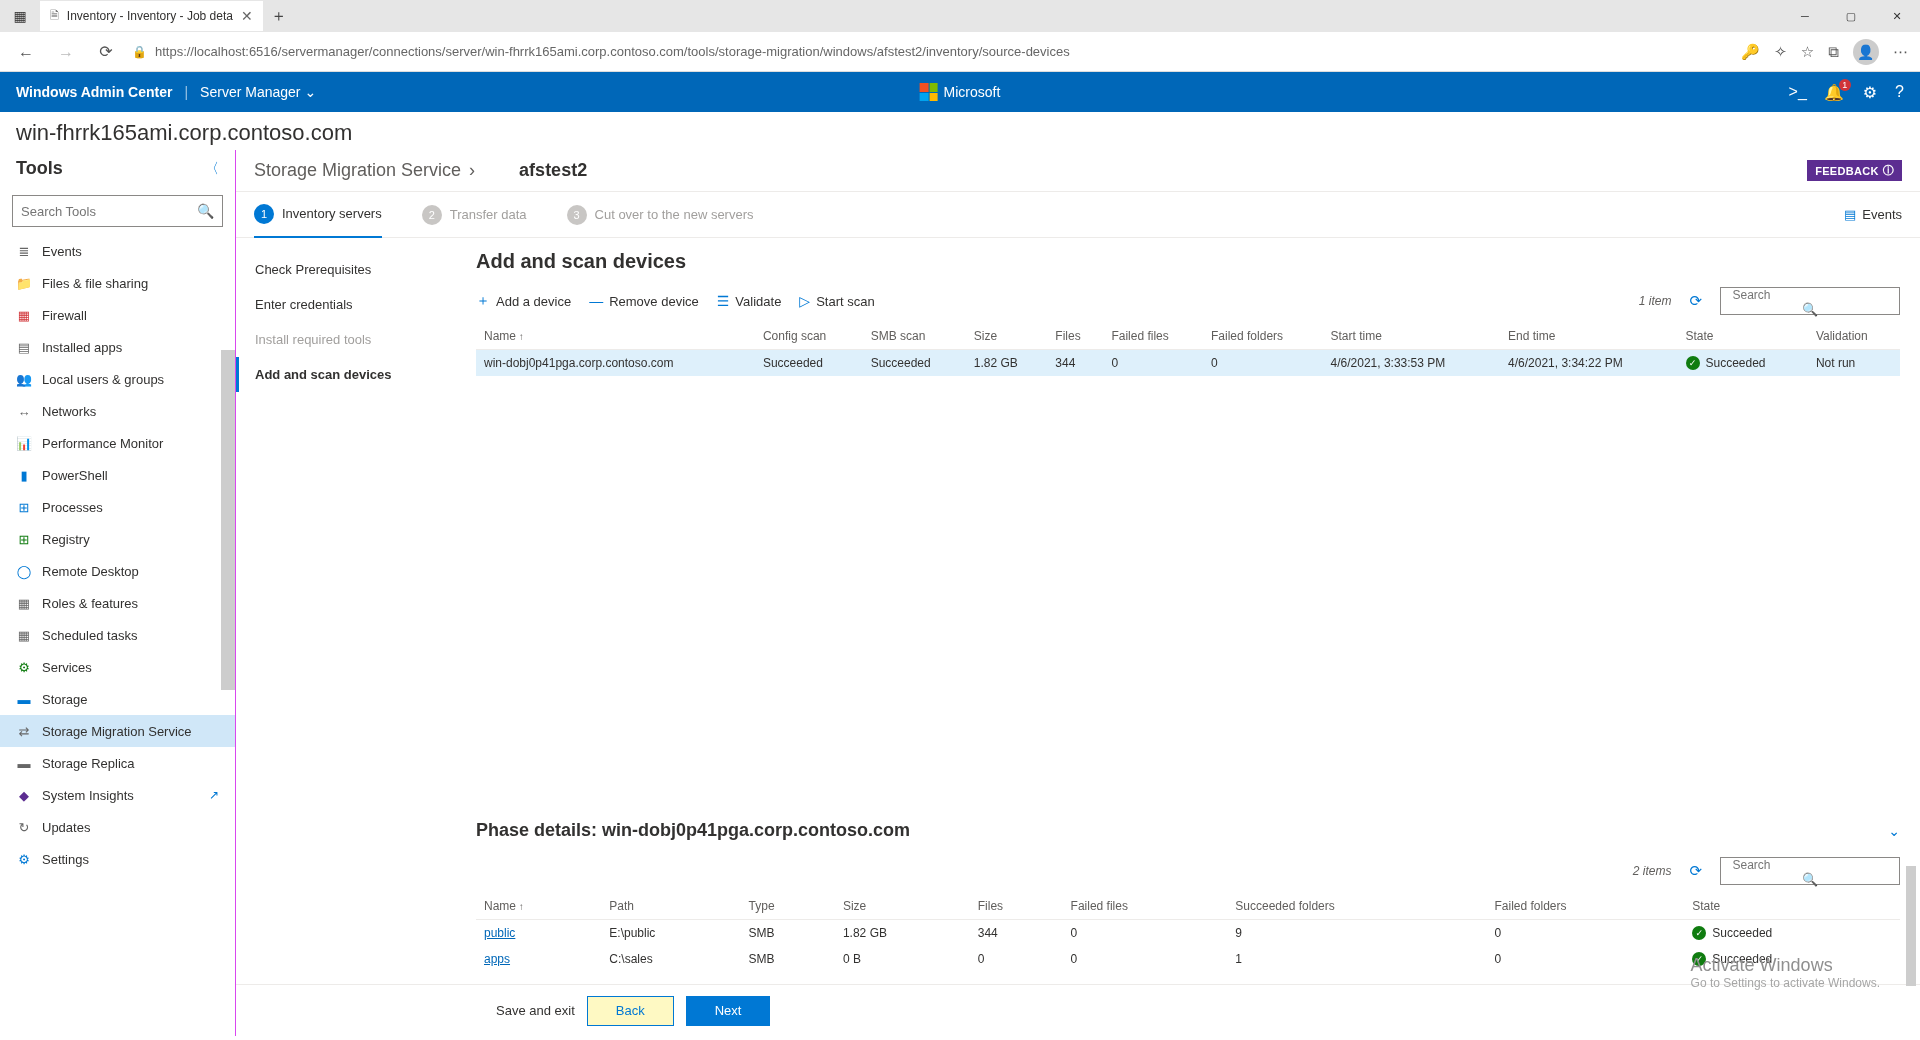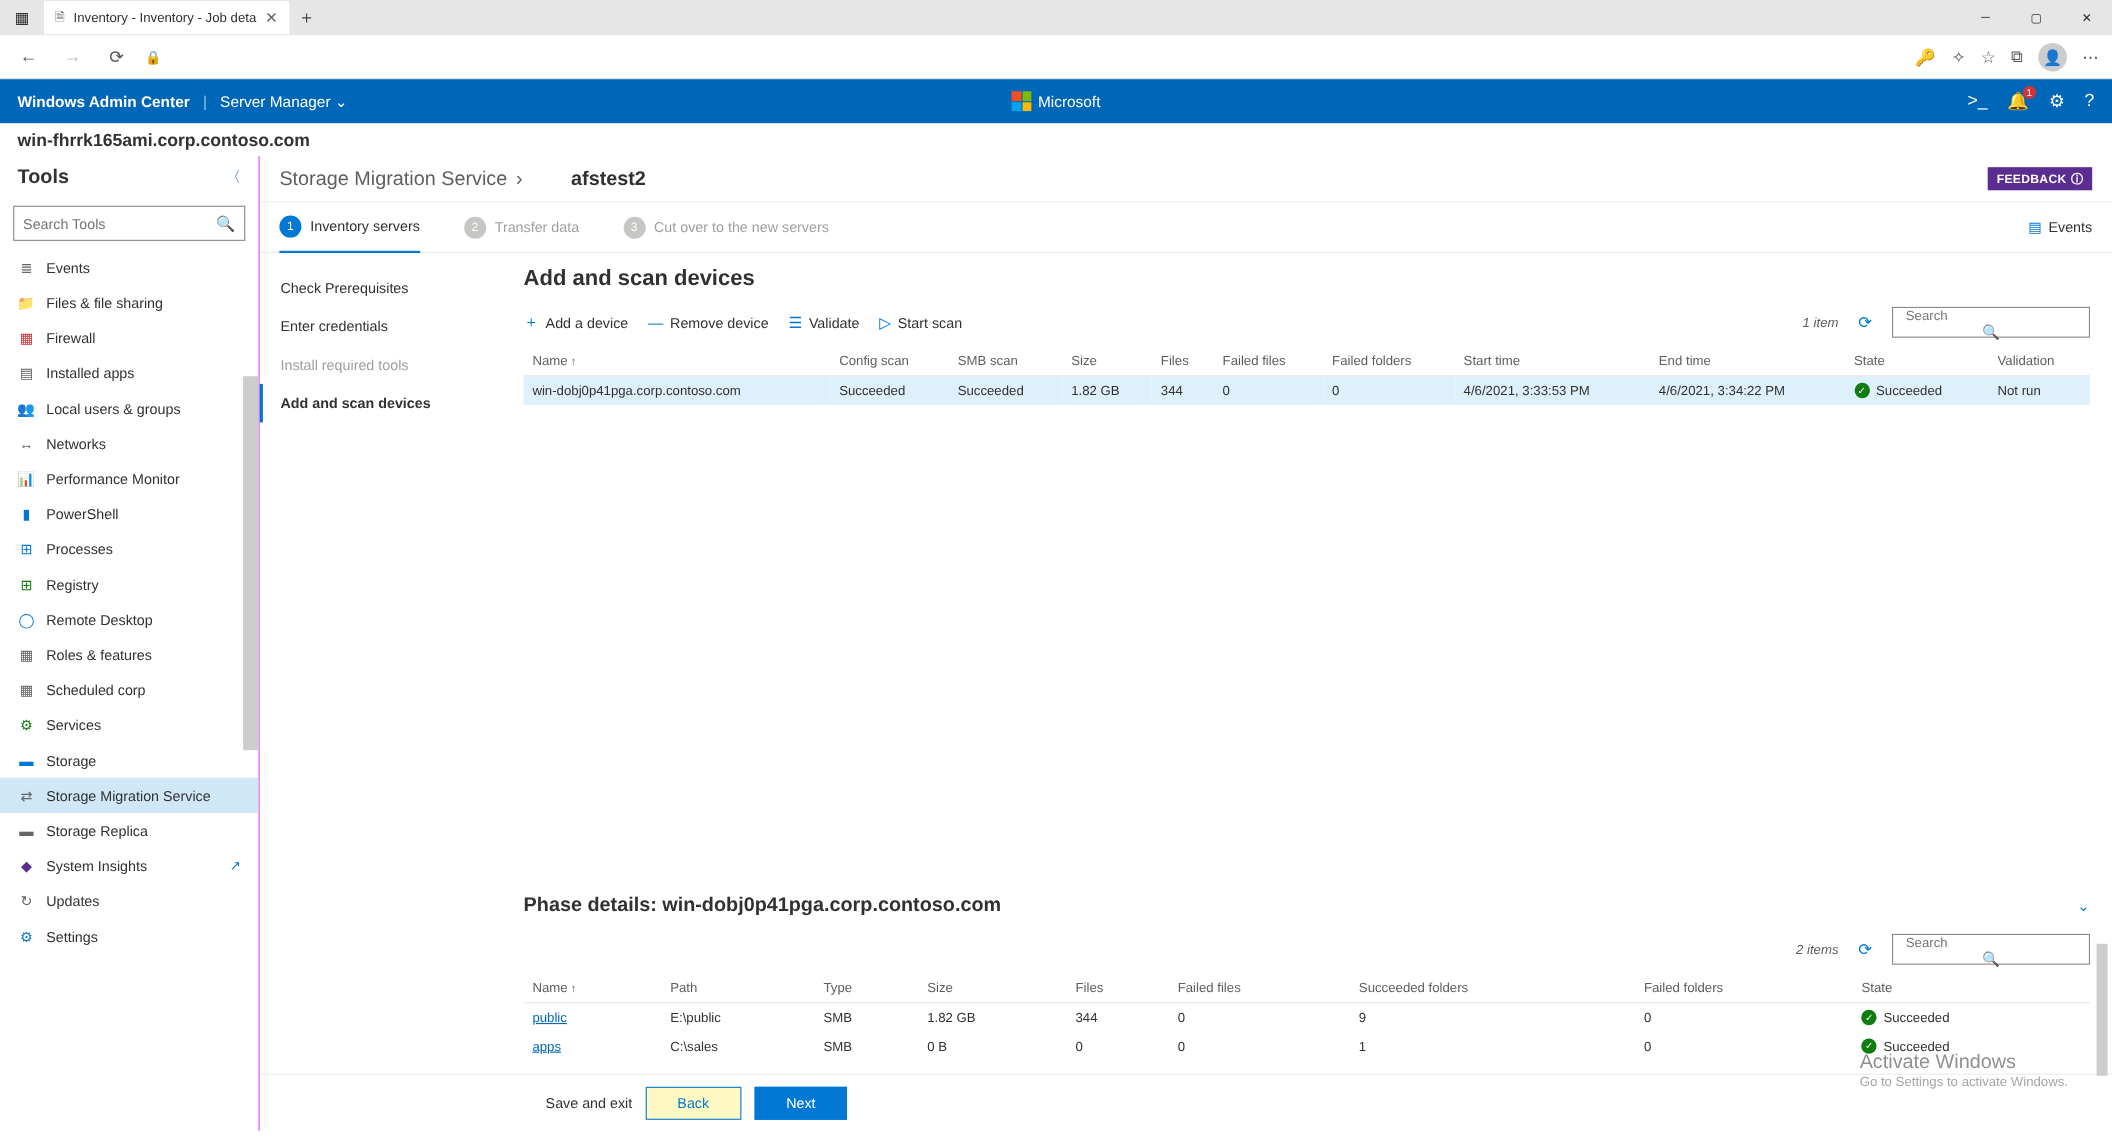--- a/index.html
+++ b/index.html
@@ -31,21 +31,21 @@
 .bluebar-center { position: absolute; left: 50%; transform: translateX(-50%); display: flex; align-items: center; gap: 6px; }
 .ms-logo { width: 18px; height: 18px; display: grid; grid-template-columns: 1fr 1fr; grid-template-rows: 1fr 1fr; gap: 1px; }
 .ms-logo div:nth-child(1){background:#f25022;} .ms-logo div:nth-child(2){background:#7fba00;}
 .ms-logo div:nth-child(3){background:#00a4ef;} .ms-logo div:nth-child(4){background:#ffb900;}
 .bluebar-right { margin-left: auto; display: flex; gap: 18px; align-items: center; font-size: 16px; }
 .notif-badge { position: relative; }
 .notif-badge::after { content: attr(data-count); position: absolute; top: -4px; right: -6px; background: #d13438; color:#fff; font-size:9px; border-radius:50%; width:12px; height:12px; display:flex; align-items:center; justify-content:center; }
 
 
 .server-row { padding: 8px 16px 4px; }
-.server-row h1 { font-size: 16px; font-weight: 700; }
+.server-row h1 { font-size: 22px; font-weight: 400; }
 
 
 .main { display: flex; height: calc(1040px - 32px - 40px - 40px - 42px); }
 .tools-panel { width: 236px; border-right: 1px solid #d946ef; display: flex; flex-direction: column; position: relative; }
 .tools-header { padding: 8px 16px; display: flex; align-items: center; justify-content: space-between; }
 .tools-header h2 { font-size: 18px; font-weight: 600; }
 .collapse-chev { color: #0078d4; font-size: 14px; }
 .tools-search { margin: 8px 12px 8px; height: 32px; border: 1px solid #8a8886; display: flex; align-items: center; padding: 0 8px; }
 .tools-search input { border: none; outline: none; flex: 1; font-size: 13px; }
 .tools-search .sicon { color: #0078d4; font-size: 14px; }
@@ -147,20 +147,21 @@
     <div class="win-btn">✕</div>
   </div>
 </div>
 
 <div class="addrbar">
   <div class="nav-btn">←</div>
   <div class="nav-btn disabled">→</div>
   <div class="nav-btn">⟳</div>
   <div class="addr-field">
     <span class="lock">🔒</span>
+    <span>https://localhost:6516/servermanager/connections/server/win-fhrrk165ami.corp.contoso.com/tools/storage-migration/windows/afstest2/inventory/source-devices</span>
   </div>
   <div class="addr-icons">
     <span>🔑</span>
     <span>✧</span>
     <span>☆</span>
     <span>⧉</span>
     <span class="avatar">👤</span>
     <span>⋯</span>
   </div>
 </div>
@@ -247,21 +248,21 @@
         <div class="tool-item">
           <span class="tool-icon" style="color:#0078d4">◯</span>
           <span>Remote Desktop</span>
         </div>
         <div class="tool-item">
           <span class="tool-icon" style="color:#666">▦</span>
           <span>Roles &amp; features</span>
         </div>
         <div class="tool-item">
           <span class="tool-icon" style="color:#666">▦</span>
-          <span>Scheduled corp</span>
+          <span>Scheduled tasks</span>
         </div>
         <div class="tool-item">
           <span class="tool-icon" style="color:#107c10">⚙</span>
           <span>Services</span>
         </div>
         <div class="tool-item">
           <span class="tool-icon" style="color:#0078d4">▬</span>
           <span>Storage</span>
         </div>
         <div class="tool-item active">

